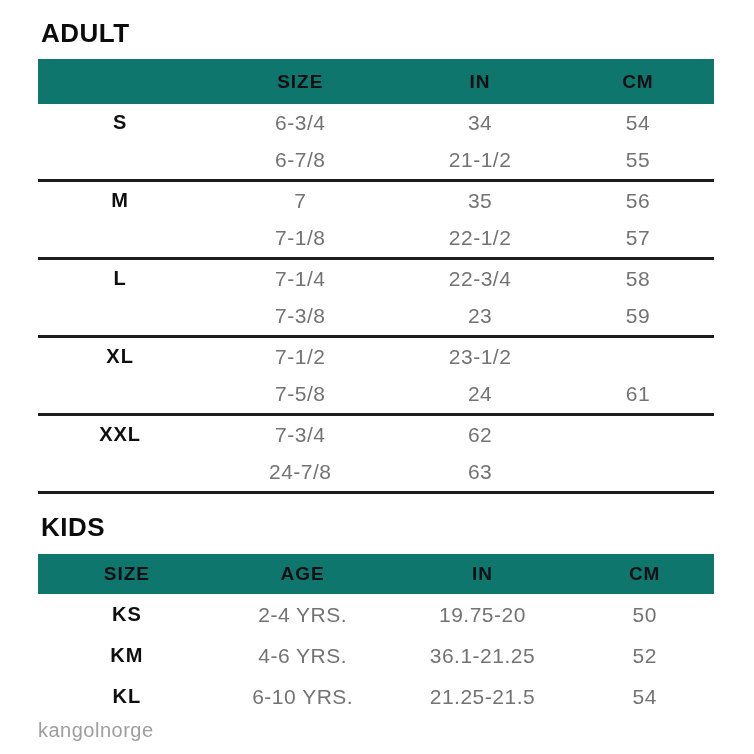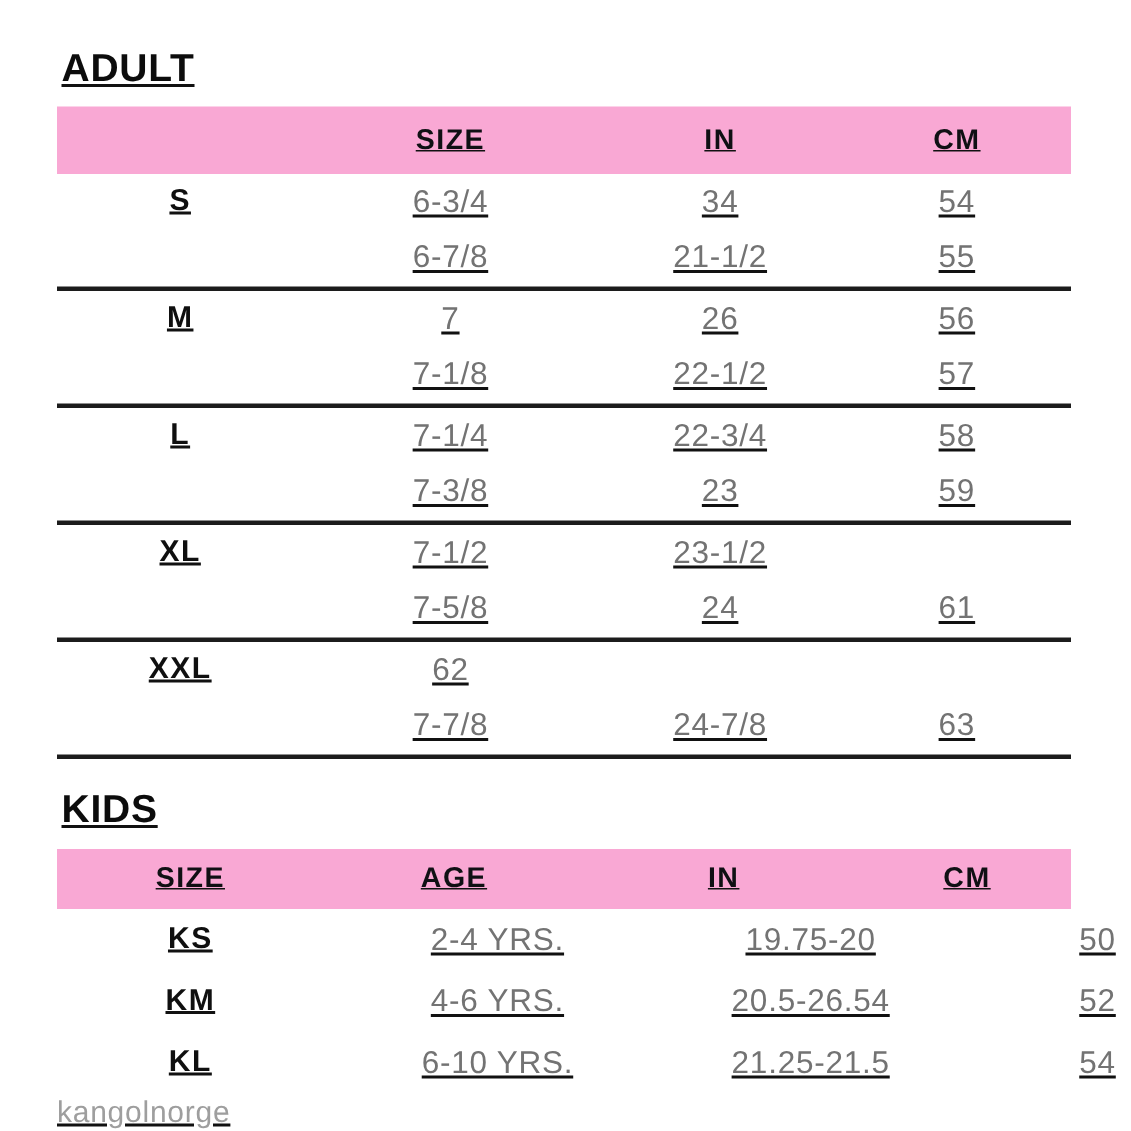--- a/index.html
+++ b/index.html
@@ -5,38 +5,37 @@
   * { box-sizing: border-box; margin: 0; padding: 0; }
   html, body { background: #ffffff; }
   body {
     width: 754px;
     height: 754px;
     font-family: "Liberation Sans", sans-serif;
     color: #111111;
     overflow: hidden;
   }
   .content {
-    padding: 30px 40px 0 38px;
-    text-decoration: underline;
+    padding: 18px 40px 0 38px;
   }
   .section-title {
     font-size: 26px;
     font-weight: bold;
     letter-spacing: 0.5px;
     line-height: 30px;
     color: #0c0c0c;
     margin: 0 0 11px 3px;
   }
   .section-title.kids { margin-top: 18px; margin-bottom: 12px; }
 
   
   .thead {
     display: grid;
     align-items: center;
-    background: #f9a8d4;
+    background: #0f766e;
   }
   .th {
     text-align: center;
     font-weight: bold;
     font-size: 19px;
     letter-spacing: 1px;
     color: #101014;
   }
   .trow {
     display: grid;
@@ -56,21 +55,21 @@
     color: #0f0f0f;
   }
 
   
   .adult .thead { grid-template-columns: 24.3% 29% 24.2% 22.5%; height: 45px; }
   .adult .trow  { grid-template-columns: 24.3% 29% 24.2% 22.5%; height: 37.5px; }
   .adult .tgroup { border-bottom: 3px solid #1c1c1c; }
 
   
   .kids-table .thead { grid-template-columns: 26.3% 25.7% 27.5% 20.5%; height: 40px; }
-  .kids-table .trow  { grid-template-columns: 26.3% 25.7% 27.5% 20.5%; height: 41px; gap: 29px; }
+  .kids-table .trow  { grid-template-columns: 26.3% 25.7% 27.5% 20.5%; height: 41px; }
 
   
   .site-footer {
     margin-top: 2px;
     text-align: left;
     font-size: 20px;
     line-height: 22px;
     font-weight: 300;
     letter-spacing: 0.5px;
     color: #9e9e9e;
@@ -103,21 +102,21 @@
         <div class="td">6-7/8</div>
         <div class="td">21-1/2</div>
         <div class="td">55</div>
       </div>
     </div>
 
     <div class="tgroup">
       <div class="trow">
         <div class="td rowlabel">M</div>
         <div class="td">7</div>
-        <div class="td">26</div>
+        <div class="td">35</div>
         <div class="td">56</div>
       </div>
       <div class="trow">
         <div class="td rowlabel"></div>
         <div class="td">7-1/8</div>
         <div class="td">22-1/2</div>
         <div class="td">57</div>
       </div>
     </div>
 
@@ -146,25 +145,25 @@
         <div class="td rowlabel"></div>
         <div class="td">7-5/8</div>
         <div class="td">24</div>
         <div class="td">61</div>
       </div>
     </div>
 
     <div class="tgroup">
       <div class="trow">
         <div class="td rowlabel">XXL</div>
+        <div class="td">7-3/4</div>
         <div class="td">62</div>
       </div>
       <div class="trow">
         <div class="td rowlabel"></div>
-        <div class="td">7-7/8</div>
         <div class="td">24-7/8</div>
         <div class="td">63</div>
       </div>
     </div>
   </div>
 
   <h2 class="section-title kids">KIDS</h2>
 
   <div class="kids-table">
     <div class="thead">
@@ -176,21 +175,21 @@
 
     <div class="trow">
       <div class="td rowlabel">KS</div>
       <div class="td">2-4 YRS.</div>
       <div class="td">19.75-20</div>
       <div class="td">50</div>
     </div>
     <div class="trow">
       <div class="td rowlabel">KM</div>
       <div class="td">4-6 YRS.</div>
-      <div class="td">20.5-26.54</div>
+      <div class="td">36.1-21.25</div>
       <div class="td">52</div>
     </div>
     <div class="trow">
       <div class="td rowlabel">KL</div>
       <div class="td">6-10 YRS.</div>
       <div class="td">21.25-21.5</div>
       <div class="td">54</div>
     </div>
   </div>
 

